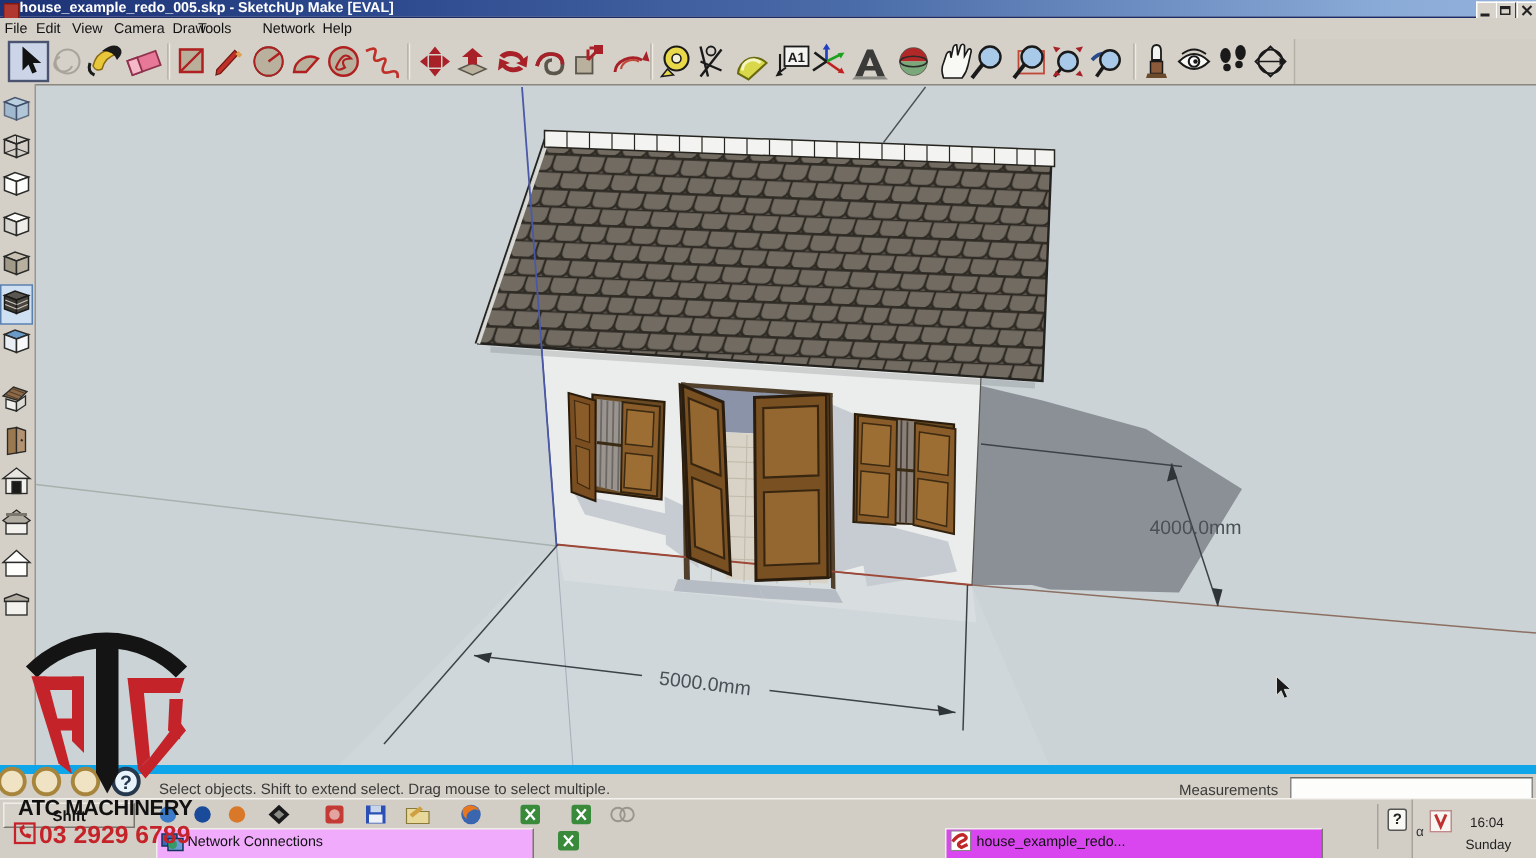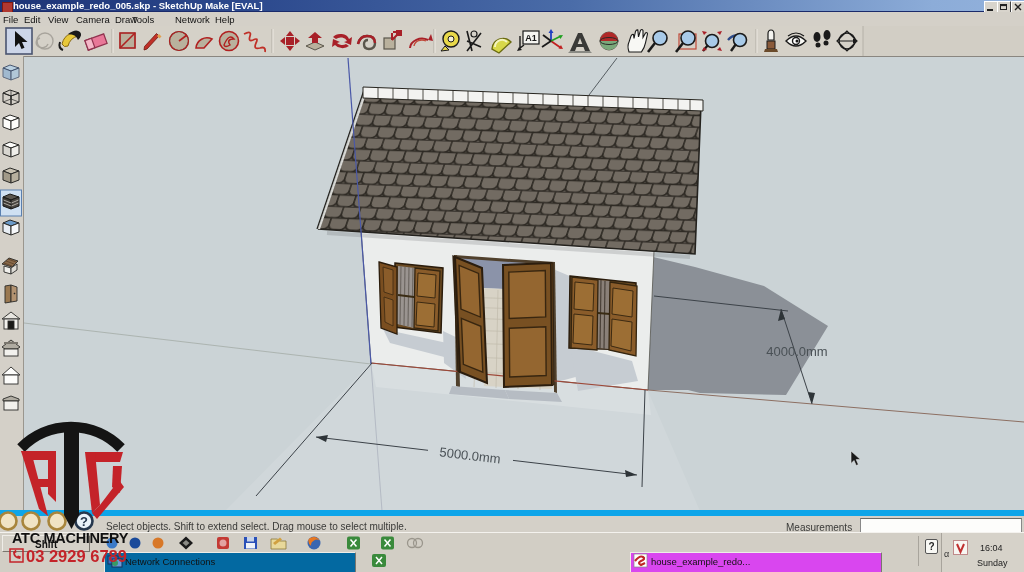--- a/index.html
+++ b/index.html
@@ -24,21 +24,21 @@
   
   #canvas{left:24px;top:56px;width:1000px;height:454px;background:#cbd3d6;border-top:1px solid #8a8680;}
   
   #statusbar{left:0;top:510px;width:1024px;height:22px;background:#d4d0c8;border-top:6px solid #0ea5e9;}
   #statusbar .stext{left:106px;top:5px;font-size:10px;color:#3a3a38;}
   #statusbar .mlabel{left:786px;top:6px;font-size:10px;color:#3a3a38;}
   #statusbar .mbox{left:860px;top:2px;width:160px;height:17px;background:#fdfdfb;
      border:1px solid #888;border-top-color:#6a6a66;}
   
   #taskbar{left:0;top:532px;width:1024px;height:40px;background:#d2cec5;border-top:1px solid #f4f2ee;}
-  .taskbtn{top:19px;height:19px;background:#0369a1;border:1px solid #efede8;
+  .taskbtn{top:19px;height:19px;background:#f0abfc;border:1px solid #efede8;
      border-right-color:#7a766e;border-bottom-color:#7a766e;font-size:9.5px;color:#111;}
   .taskbtn .tl{position:absolute;left:20px;top:3px;white-space:nowrap;}
 </style>
 </head>
 <body>
   <div class="abs" id="titlebar">
     <div class="abs ticon"></div>
     <div class="abs ttext">house_example_redo_005.skp - SketchUp Make [EVAL]</div>
     <div class="abs wbtn" style="left:984px;"><svg width="12" height="10">
         <rect x="2" y="7" width="6" height="2" fill="#222"></rect>

